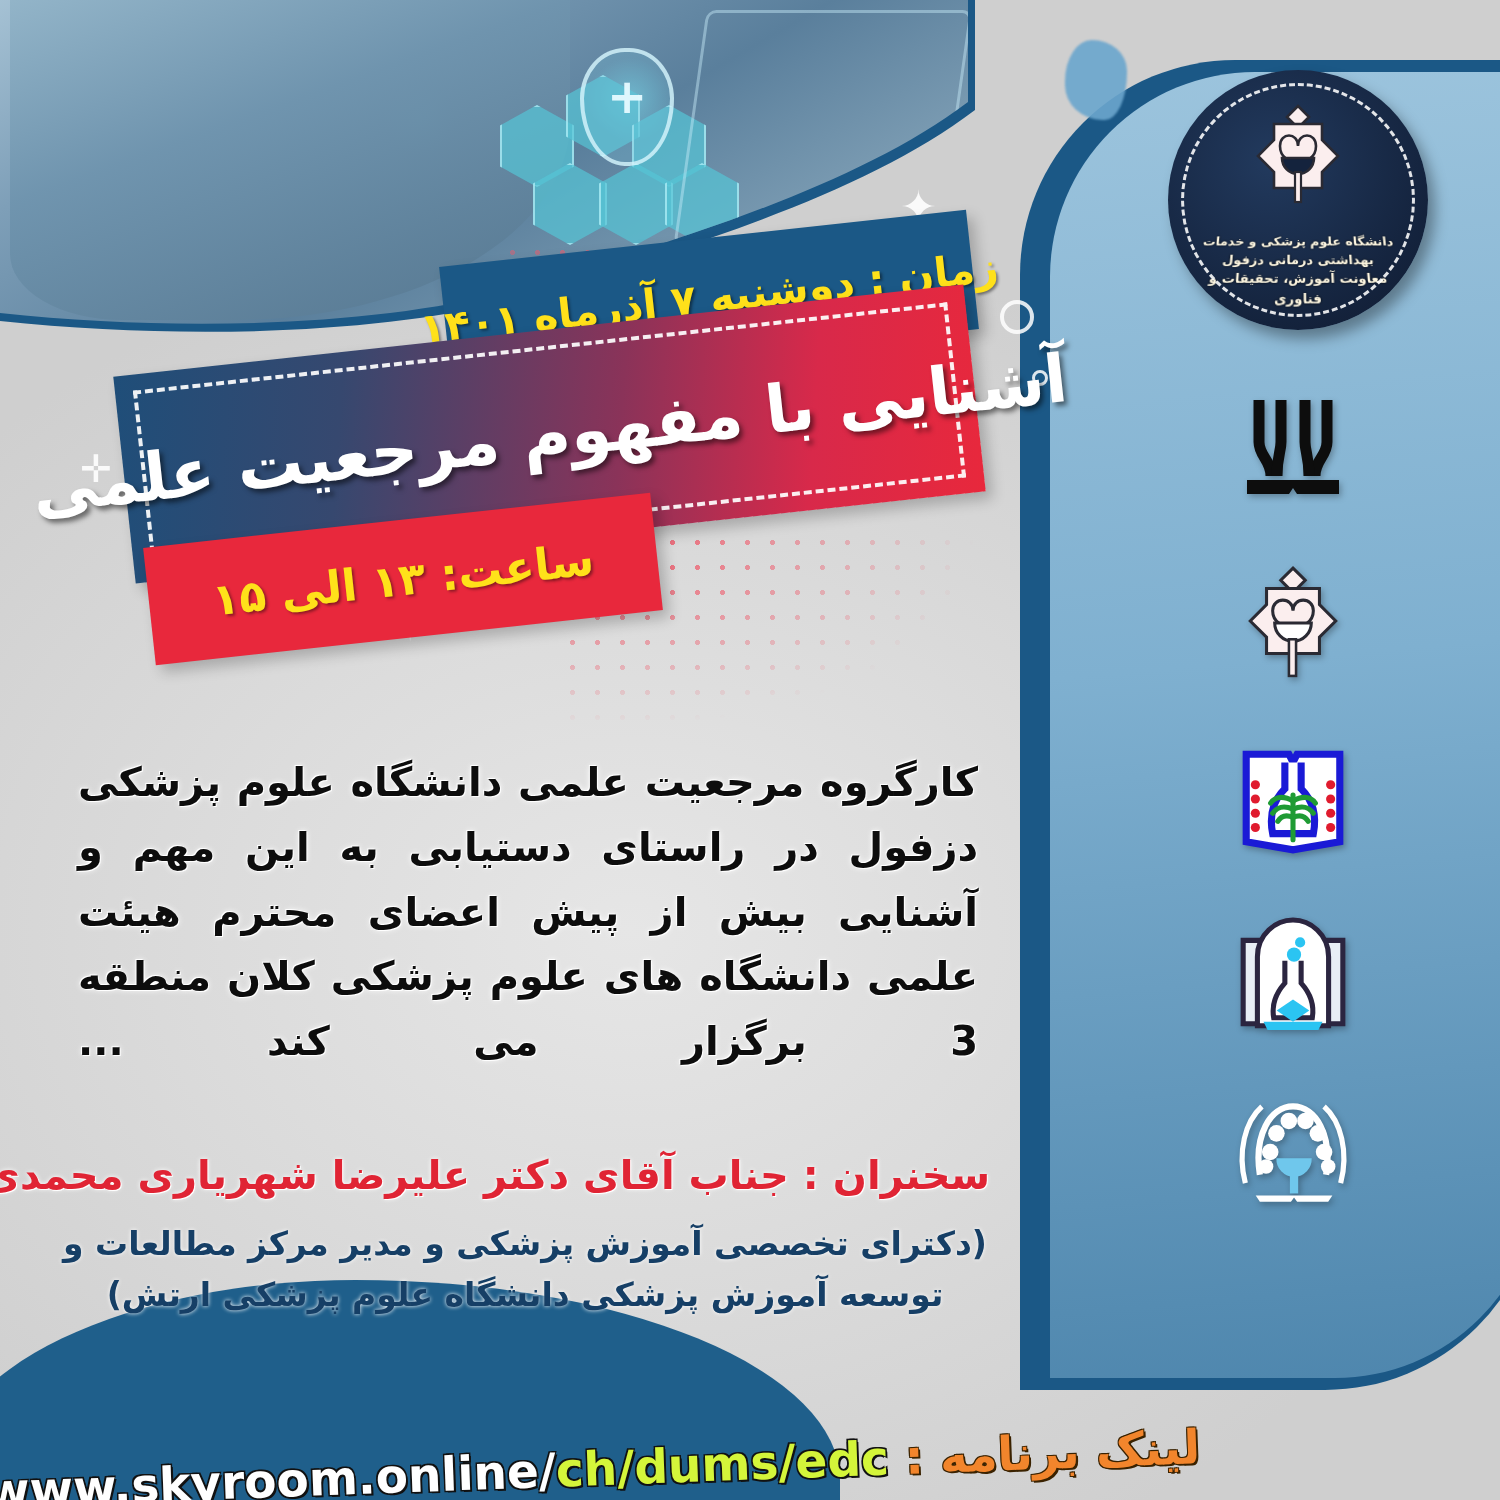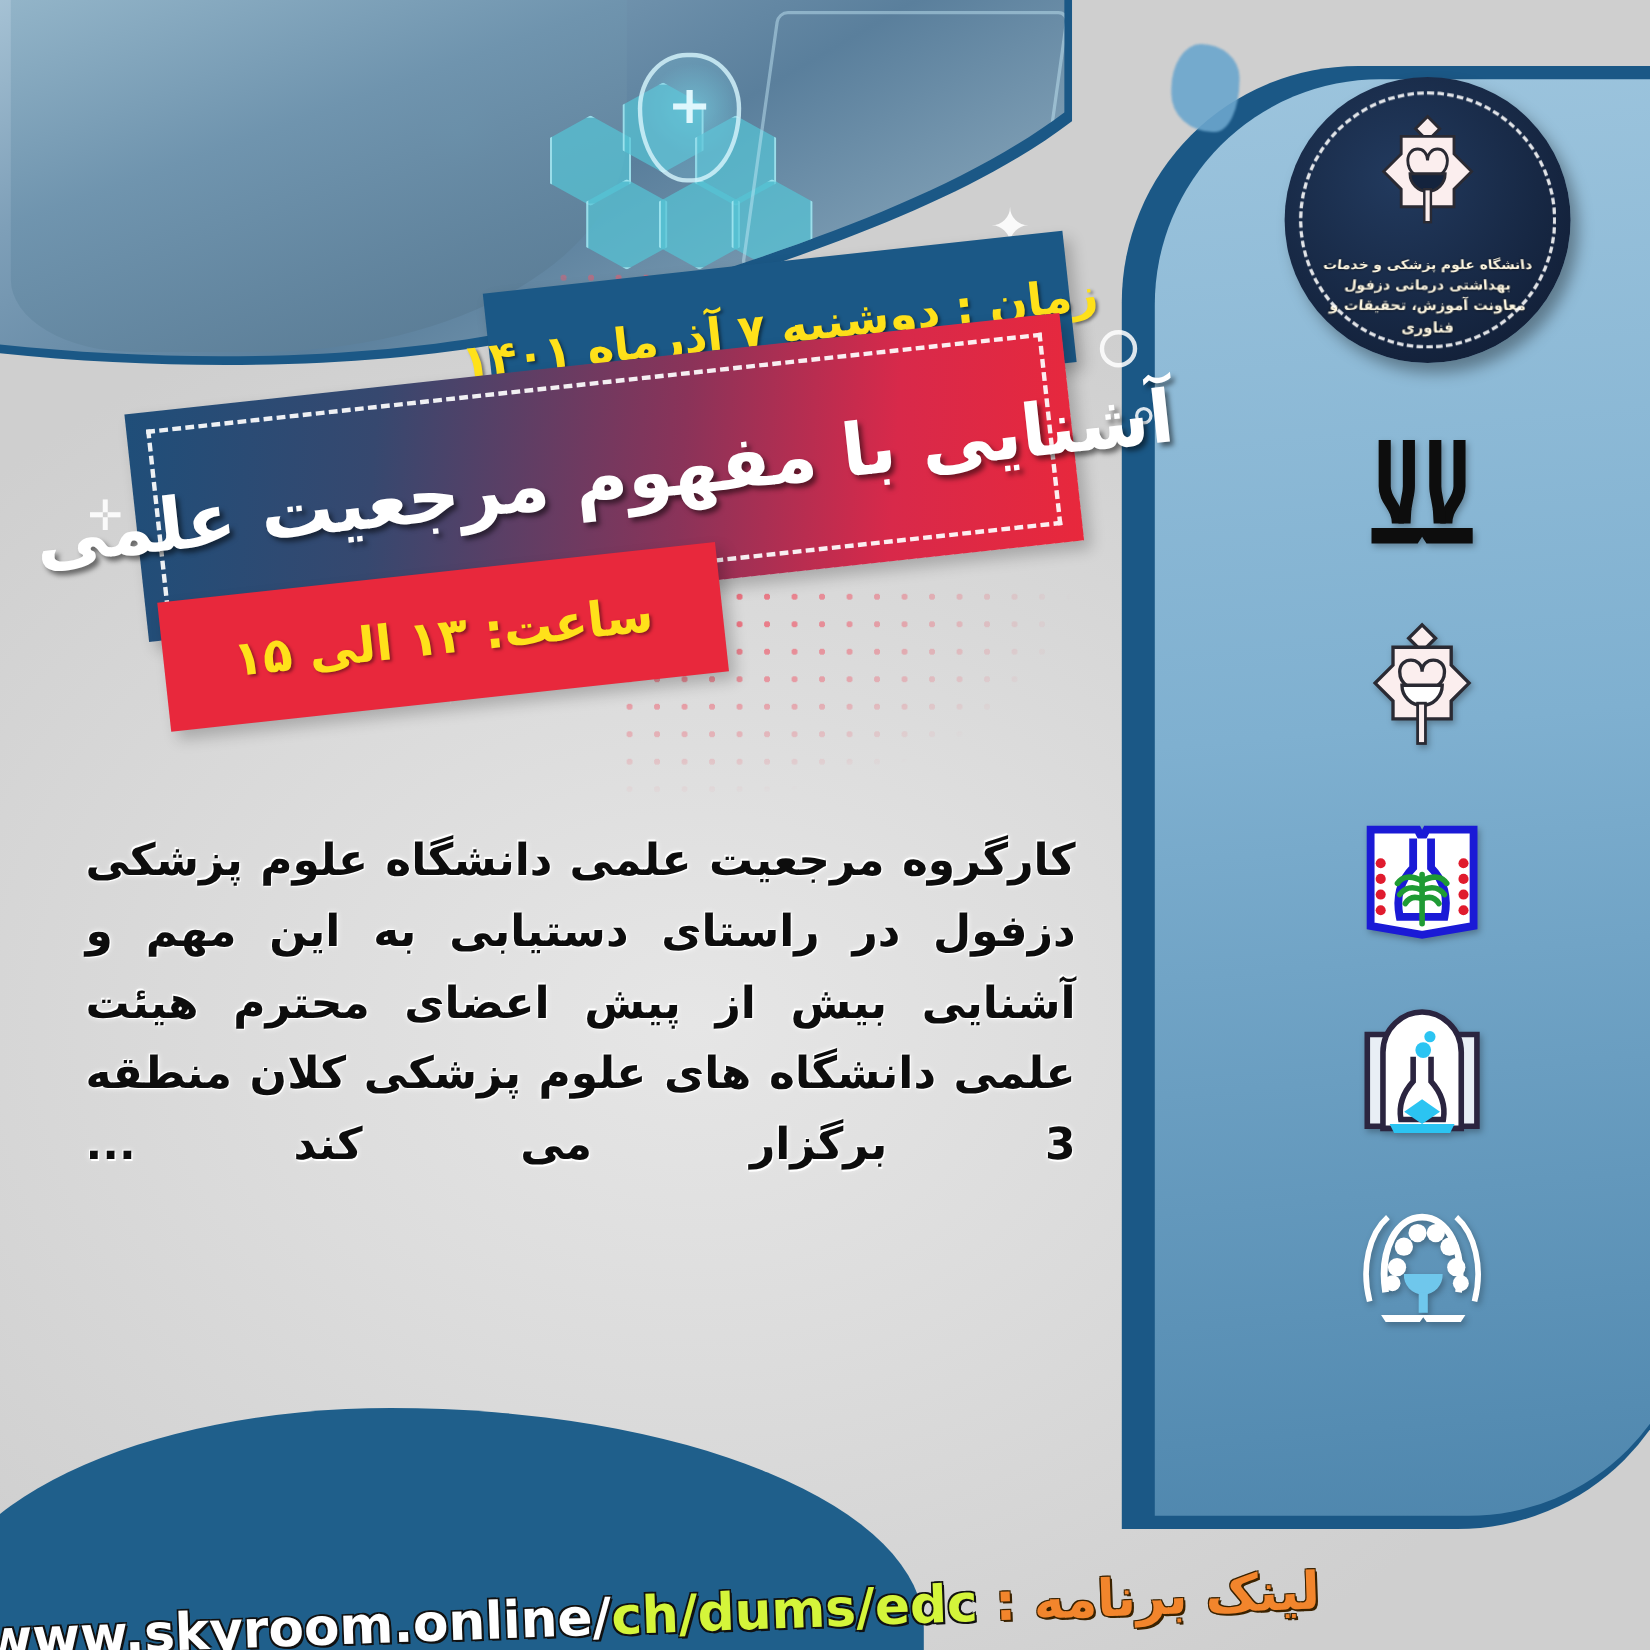--- a/index.html
+++ b/index.html
@@ -349,19 +349,21 @@
     <div class="inner"></div>
     <span class="txt">آشنایی با مفهوم مرجعیت علمی</span>
   </div>
 
   <div class="banner time-banner">
     <span class="txt">ساعت: ۱۳ الی ۱۵</span>
   </div>
 
   <div class="body-text">کارگروه مرجعیت علمی دانشگاه علوم پزشکی دزفول در راستای دستیابی به این مهم و آشنایی بیش از پیش اعضای محترم هیئت علمی دانشگاه های علوم پزشکی کلان منطقه 3 برگزار می کند ...</div>
 
+  <div class="speaker">سخنران : جناب آقای دکتر علیرضا شهریاری محمدی</div>
+  <div class="speaker-sub">(دکترای تخصصی آموزش پزشکی و مدیر مرکز مطالعات و توسعه آموزش پزشکی دانشگاه علوم پزشکی ارتش)</div>
 
   <div class="link-row">
     <span class="link-label">لینک برنامه :</span>
     <span class="link-url"><span class="url-a">https://www.skyroom.online/</span><span class="url-b">ch/dums/edc</span></span>
   </div>
 
 </div>
 
 </body></html>

